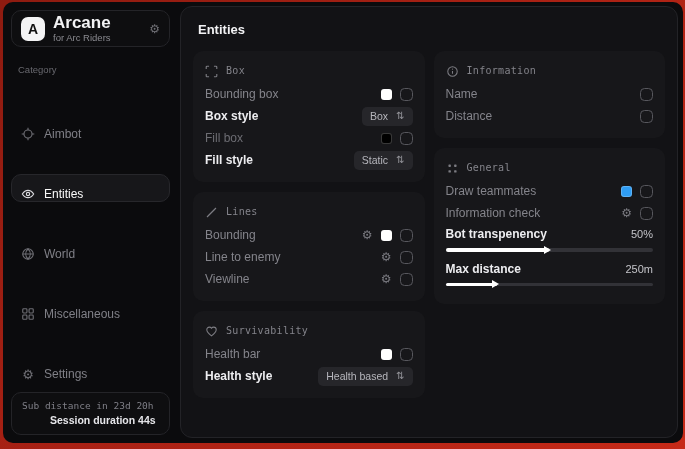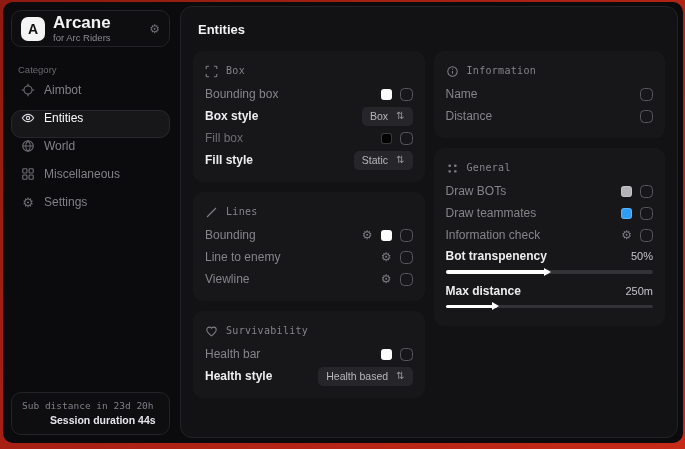--- a/index.html
+++ b/index.html
@@ -28,23 +28,23 @@
   }
   .app-titles { flex:1; line-height:1.15; }
   .app-name { font-size:17px; font-weight:bold; color:#f2f2f4; }
   .app-sub  { font-size:9.5px; color:#8a8a90; }
   .hdr-gear { font-size:12px; color:#6e6e74; cursor:pointer; }
 
   .category { margin:17px 7px 7px; font-size:9.5px; color:#68686e; }
 
   .nav { display:flex; flex-direction:column; }
   .nav-item {
-    height:28px; display:flex; align-items:flex-start; gap:9px; padding:0 9px;
+    height:28px; display:flex; align-items:flex-end; gap:9px; padding:0 9px;
     border-radius:10px; border:1px solid transparent;
-    font-size:12px; color:#808087; cursor:pointer;
+    font-size:12px; color:#808087; cursor:pointer;margin-top:32px;
   }
   .nav-item .nico { width:14px; height:14px; color:#6e6e74; flex:none; display:flex; align-items:center; justify-content:center; }
   .nav-item.active { background:#17171a; border-color:#27272b; color:#fafafa; }
   .nav-item.active .nico { color:#d8d8dc; }
   .glyph-icon { font-size:13px; line-height:1; }
 
   .status-card {
     position:absolute; left:8px; right:8px; bottom:8px;
     border:1px solid #242428; border-radius:10px; background:#0e0e10;
     padding:7px 10px 8px;
@@ -313,27 +313,20 @@
               <svg width="13" height="13" viewBox="0 0 16 16" fill="currentColor">
                 <rect x="3" y="3" width="3" height="3" rx="0.8"></rect>
                   <rect x="10" y="3" width="3" height="3" rx="0.8"></rect>
                 <rect x="3" y="10" width="3" height="3" rx="0.8"></rect>
                   <rect x="10" y="10" width="3" height="3" rx="0.8"></rect>
               </svg>
             </span>
             <span class="stitle">General</span>
           </div>
           <div class="row">
-            <span class="lbl dim">Draw BOTs</span>
-            <span class="ctrls">
-              <span class="swatch" style="background: rgb(180, 180, 184);"></span>
-              <span class="checkbox"></span>
-            </span>
-          </div>
-          <div class="row">
             <span class="lbl dim">Draw teammates</span>
             <span class="ctrls">
               <span class="swatch" style="background: rgb(47, 157, 244);"></span>
               <span class="checkbox"></span>
             </span>
           </div>
           <div class="row">
             <span class="lbl dim">Information check</span>
             <span class="ctrls">
               <span class="mini-gear">⚙</span>

